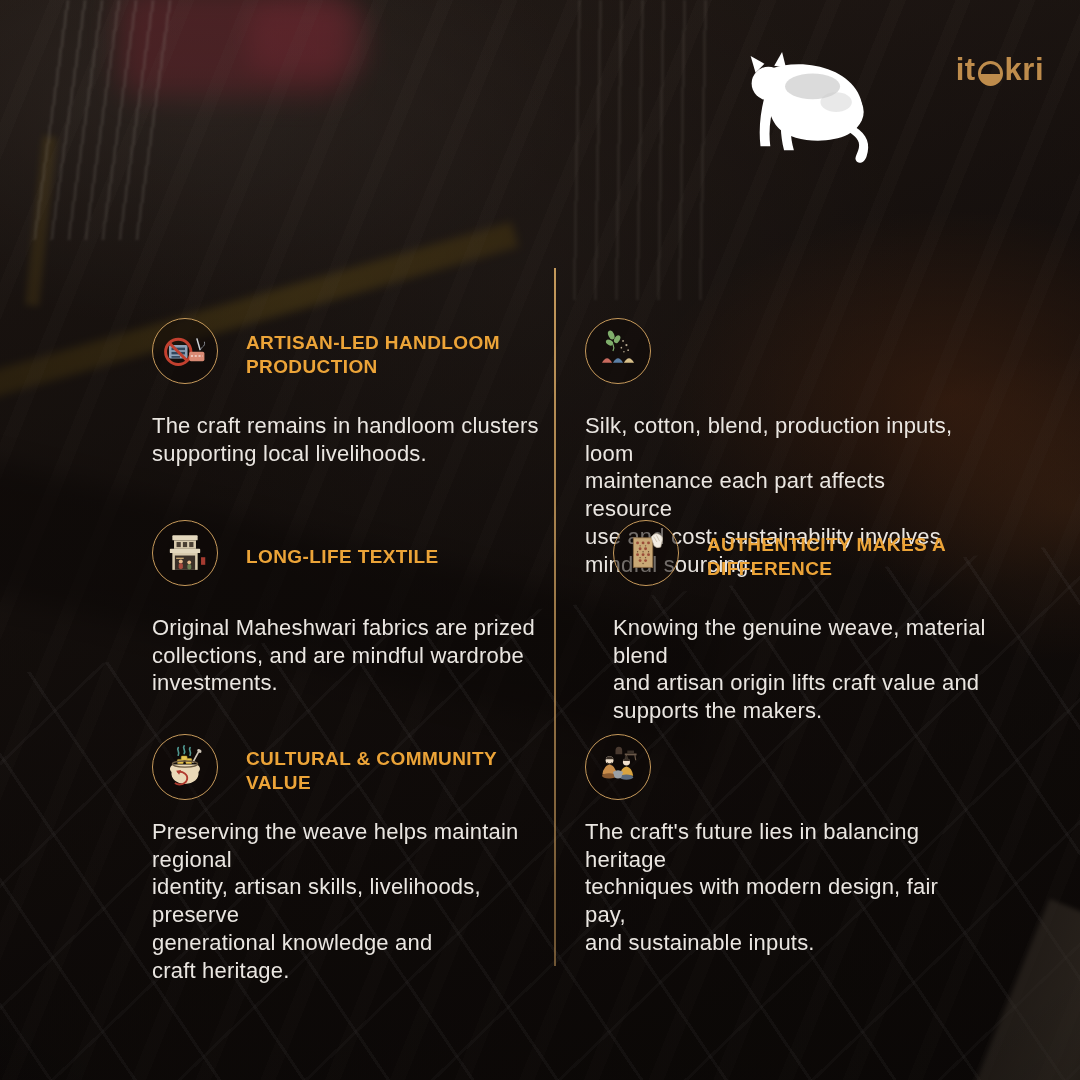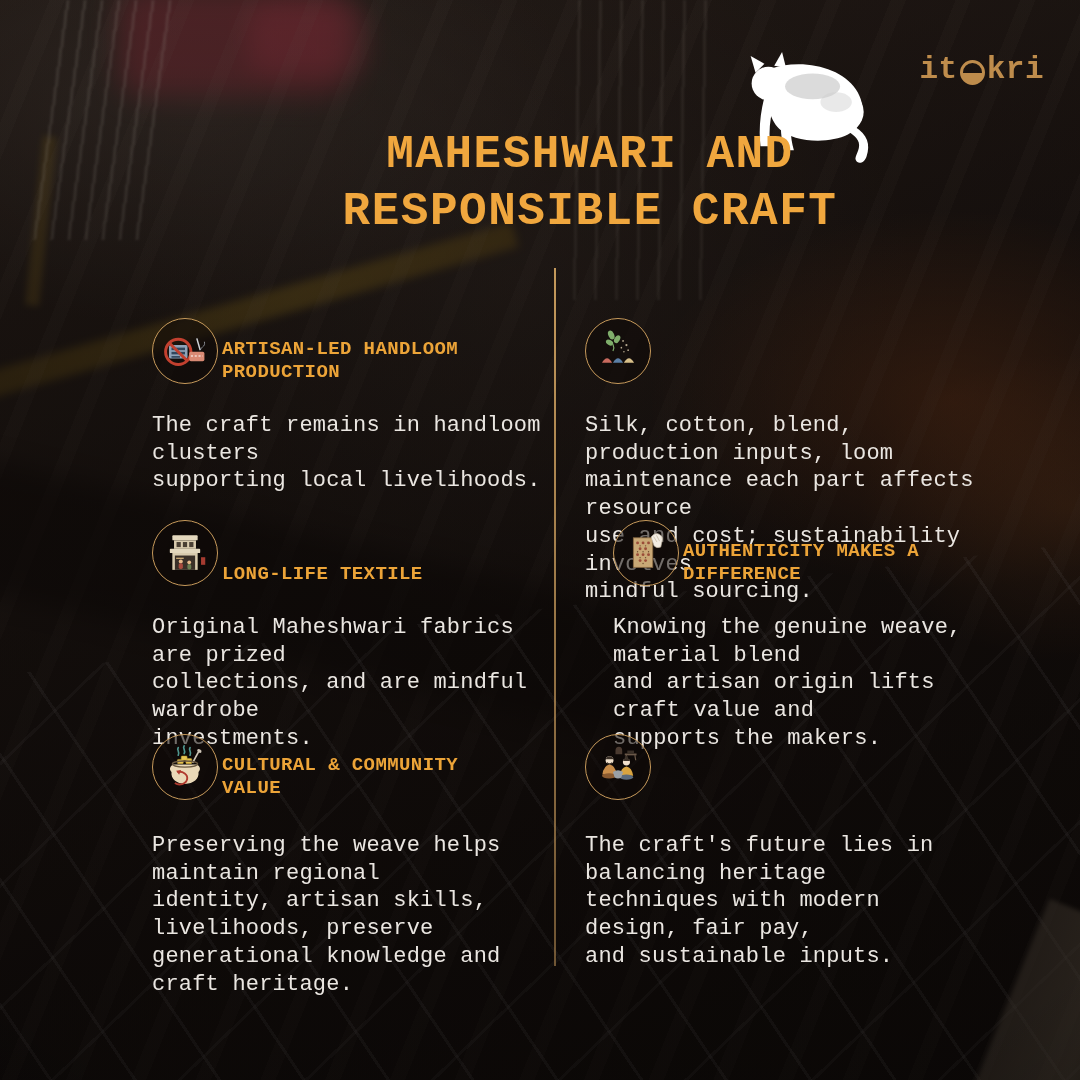--- a/index.html
+++ b/index.html
@@ -1,19 +1,19 @@
 <!DOCTYPE html>
 <html><head>
 <meta charset="utf-8">
 <style>
   html,body{margin:0;padding:0;background:#000;}
   .canvas{
     position:relative;width:1080px;height:1080px;overflow:hidden;
     background:#701a75;
-    font-family:Liberation Mono, monospace;
+    font-family:Liberation Sans, sans-serif;
   }
   
   .bg-layer{position:absolute;inset:0;}
   .bg-base{
     background:
       radial-gradient(430px 270px at 88% 37%, rgba(205,96,34,0.30), transparent 70%),
       radial-gradient(300px 220px at 99% 47%, rgba(224,126,56,0.22), transparent 70%),
       radial-gradient(520px 320px at 18% 9%, rgba(96,86,80,0.32), transparent 72%),
       radial-gradient(560px 520px at 48% 26%, rgba(84,74,68,0.20), transparent 70%),
       linear-gradient(160deg,#27201b 0%,#1b1512 38%,#130e0c 68%,#0d0a08 100%);
@@ -59,30 +59,30 @@
     margin:6px 2px 0 2px;}
   .title{position:absolute;left:100px;top:96px;width:980px;z-index:11;
     text-align:center;color:#F0A73E;font-weight:800;font-size:46px;line-height:1.24;
     letter-spacing:1.5px;}
   .cat{position:absolute;left:730px;top:50px;width:172px;height:118px;z-index:10;}
   
   .divider{position:absolute;left:554px;top:268px;width:1.5px;height:698px;z-index:11;
     background:linear-gradient(180deg, rgba(205,160,95,0.95), rgba(190,145,85,0.55));}
   
   .card{position:absolute;z-index:11;}
-  .card-head{display:flex;align-items:flex-end;gap:4px;}
+  .card-head{display:flex;align-items:center;gap:28px;}
   .icon-circle{flex:0 0 auto;width:64px;height:64px;border-radius:50%;
     border:1.5px solid #C79A5B;background:rgba(14,9,7,0.55);
     display:flex;align-items:center;justify-content:center;}
   .icon-circle svg{width:54px;height:54px;}
   .card-title{margin:0;padding-top:7px;color:#ECA438;font-size:19px;font-weight:bold;
     line-height:1.22;letter-spacing:.4px;white-space:pre-line;}
   .card-body{margin:28px 0 0 0;color:#EAE6E1;font-size:22px;line-height:1.26;
     letter-spacing:.2px;white-space:pre-line;font-weight:400;}
-  .row3 .card-body{margin-top:32px;}
+  .row3 .card-body{margin-top:18px;}
 </style>
 </head>
 <body>
 
 <div class="canvas">
 
   <div class="bg-layer bg-base"></div>
   <div class="bg-red-cloth"></div>
   <div class="bg-red-cloth2"></div>
   <div class="bg-yellow-pole"></div>
@@ -109,24 +109,20 @@
       <path d="M39,19 C70,7 112,15 128,39 C140,57 136,77 120,85 C100,95 64,93 50,79 C40,69 35,51 39,19 Z"></path>
       <ellipse cx="111" cy="62" rx="25" ry="23"></ellipse>
       <path d="M35,47 C31,63 29,79 31,97 L41,97 C39,81 41,67 45,53 Z"></path>
       <path d="M53,55 C51,71 51,85 55,101 L65,101 C61,87 61,73 63,59 Z"></path>
       <path d="M127,77 C140,85 143,95 139,107 C137,114 130,116 128,111 C126,107 133,101 131,93 C129,87 122,83 118,81 Z"></path>
     </g>
     <ellipse cx="84" cy="36" rx="28" ry="13" fill="#bdbdbd" opacity="0.55"></ellipse>
     <ellipse cx="108" cy="52" rx="16" ry="10" fill="#cfcfcf" opacity="0.45"></ellipse>
   </svg>
 
-  <h1 class="title">
-    <div>MAHESHWARI AND</div>
-    <div>RESPONSIBLE CRAFT</div>
-  </h1>
 
   <div class="divider"></div>
 
   <section class="card" style="left:152px;top:318px;width:400px;">
     <div class="card-head">
       <div class="icon-circle">
         <svg viewBox="0 0 64 64" aria-hidden="true">
           <rect x="13" y="25" width="22" height="16" rx="2" fill="#8fa3b8"></rect>
           <rect x="16" y="28" width="16" height="3" fill="#31475c"></rect>
           <rect x="16" y="33" width="16" height="3" fill="#31475c"></rect>

